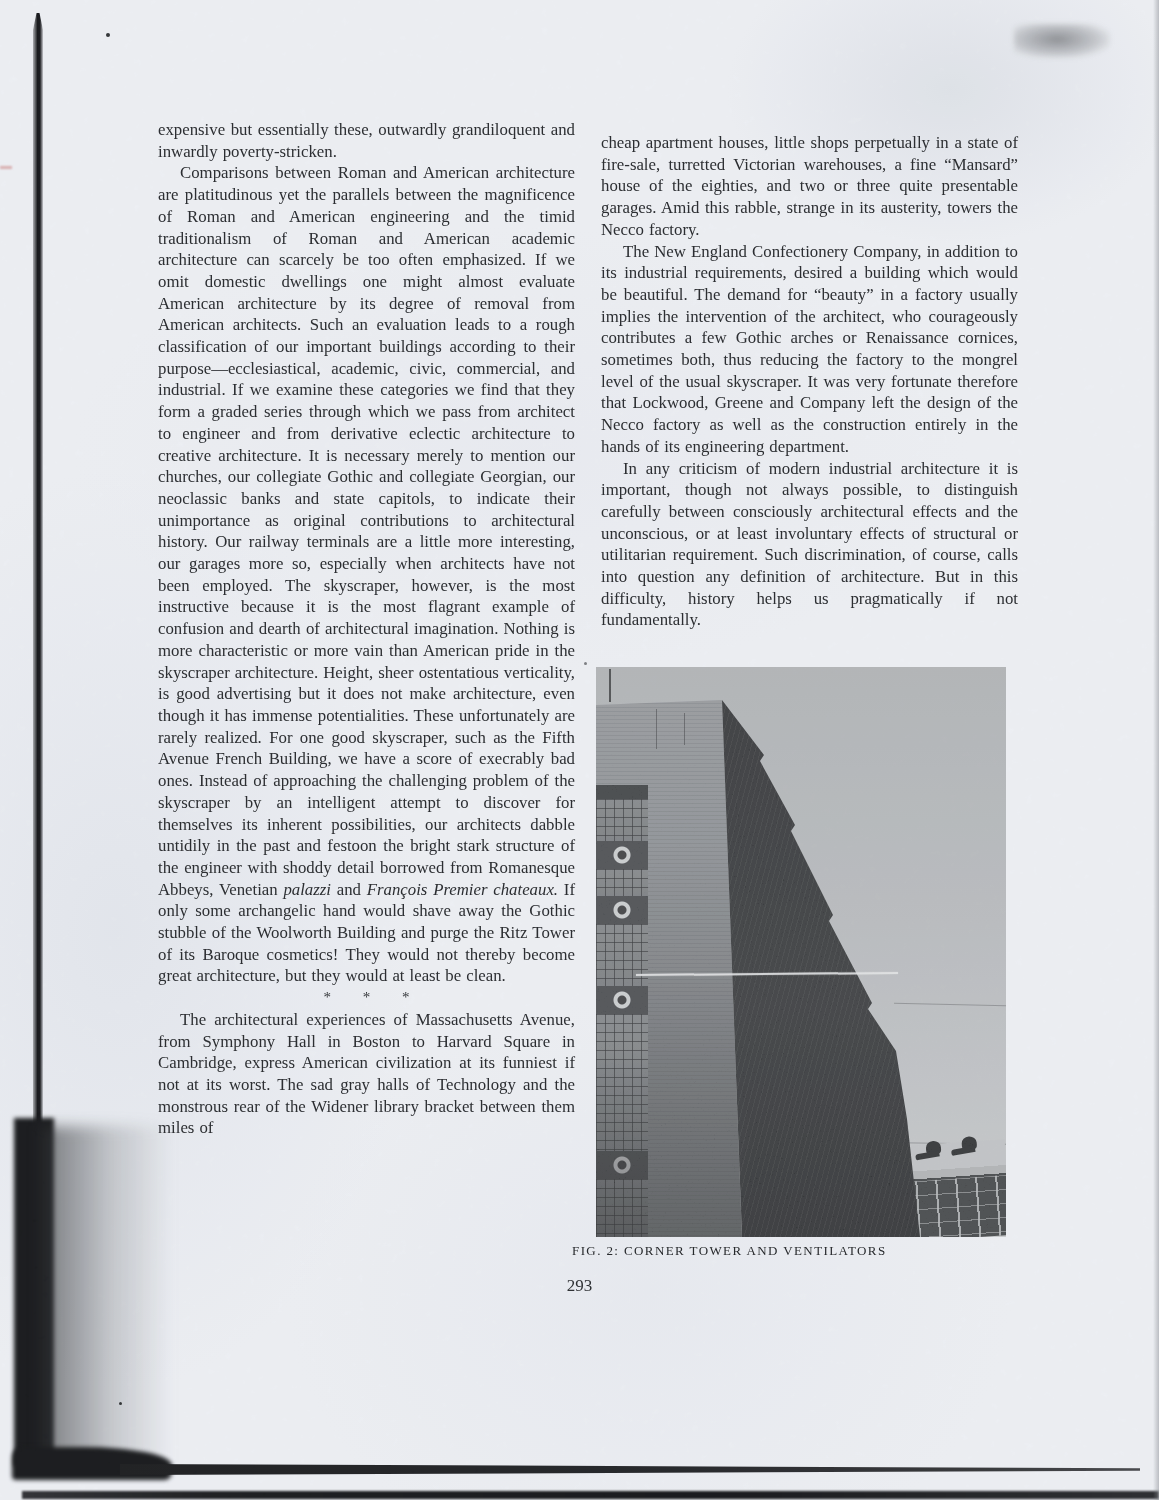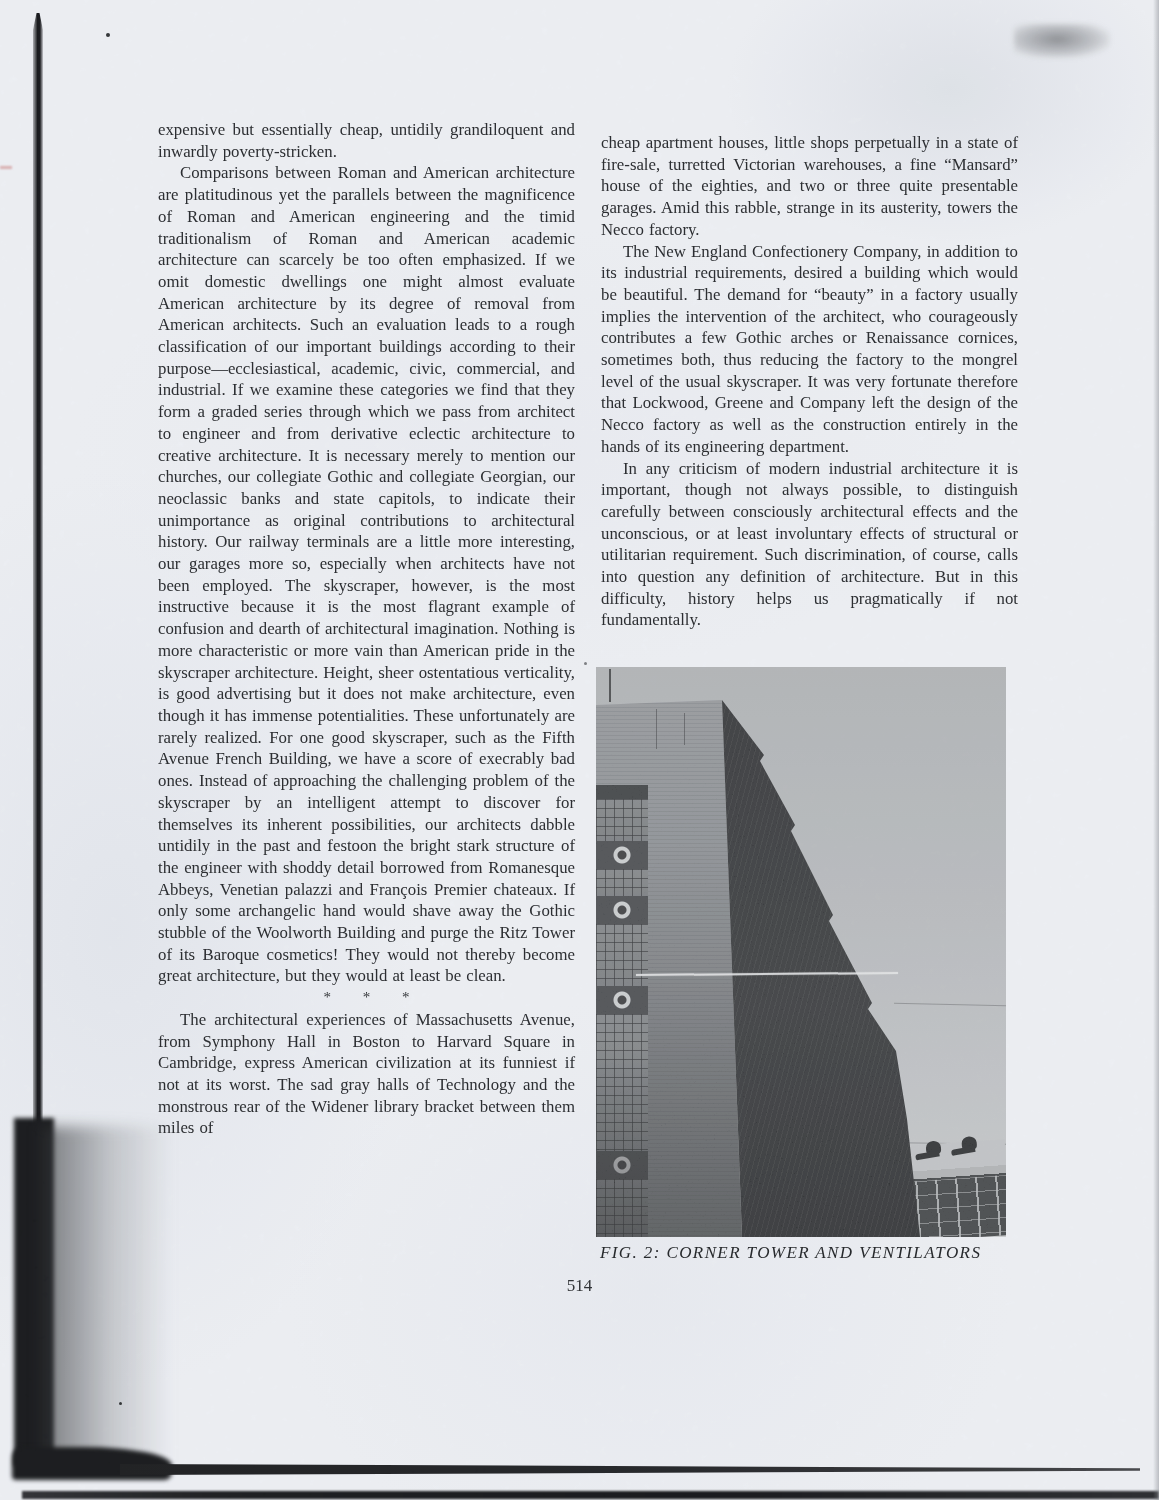--- a/index.html
+++ b/index.html
@@ -14,25 +14,25 @@
     font-family:"Liberation Serif", serif;
     color:#2b2d30;
   }
   
   .col{position:absolute;width:417px;font-size:16.8px;line-height:21.7px;
        text-align:justify;word-spacing:.05em;color:#27292c;}
   .col p{margin:0;}
   .col-left{left:158px;top:119px;}
   .col-right{left:601px;top:132px;}
   .ind{text-indent:22px;}
-  .it{}
+  .it{font-style:italic;}
   .divider{text-align:center;text-indent:0;word-spacing:28px;font-size:15px;
            margin:7px 0 9px 0;letter-spacing:0;color:#303235;}
-  .caption{position:absolute;left:600px;top:1243px;width:414px;
-           font-size:17px;letter-spacing:1.4px;color:#222427;white-space:nowrap;font-style:italic;}
+  .caption{position:absolute;left:572px;top:1243px;width:414px;
+           font-size:13px;letter-spacing:1.4px;color:#222427;white-space:nowrap;}
   .page-number{position:absolute;left:0;top:1276px;width:1159px;text-align:center;
            font-size:17px;color:#2b2d30;}
 
   
   .photo{position:absolute;left:596px;top:667px;width:410px;height:570px;overflow:hidden;
          background:linear-gradient(to bottom,#b2b5b8 0%,#bcbfc2 45%,#cdd0d2 100%);}
   .photo *{position:absolute;}
   .wire{height:1px;background:rgba(96,99,102,.55);z-index:1;}
   .wire-1{left:298px;top:337px;width:112px;transform:rotate(1.2deg);}
   .wire-2{left:304px;top:476px;width:106px;transform:rotate(.8deg);}
@@ -112,21 +112,21 @@
   .pink-tick{left:0;top:166px;width:12px;height:3px;background:#d8a5a5;filter:blur(1px);opacity:.85;}
   .right-edge{left:1153px;top:0;width:6px;height:1500px;
         background:linear-gradient(to right, rgba(0,0,0,0), rgba(138,141,146,.5));}
 </style>
 </head>
 <body>
 
 <div class="page">
 
   <div class="col col-left">
-    <p>expensive but essentially cheap, untidily grandiloquent and inwardly poverty-stricken.</p>
+    <p>expensive but essentially these, outwardly grandiloquent and inwardly poverty-stricken.</p>
     <p class="ind"><span>Comparisons between Roman and American architecture are platitudinous yet the parallels between the magnificence of Roman and American engineering and the timid traditionalism of Roman and American academic architecture can scarcely be too often emphasized.  If we omit domestic dwellings one might almost evaluate American architecture by its degree of removal from American architects.  Such an evaluation leads to a rough classification of our important buildings according to their purpose—ecclesiastical, academic, civic, commercial, and industrial.  If we examine these categories we find that they form a graded series through which we pass from architect to engineer and from derivative eclectic architecture to creative architecture.  It is necessary merely to mention our churches, our collegiate Gothic and collegiate Georgian, our neoclassic banks and state capitols, to indicate their unimportance as original contributions to architectural history.  Our railway terminals are a little more interesting, our garages more so, especially when architects have not been employed.  The skyscraper, however, is the most instructive because it is the most flagrant example of confusion and dearth of architectural imagination.  Nothing is more characteristic or more vain than American pride in the skyscraper architecture.  Height, sheer ostentatious verticality, is good advertising but it does not make architecture, even though it has immense potentialities.  These unfortunately are rarely realized.  For one good skyscraper, such as the Fifth Avenue French Building, we have a score of execrably bad ones.  Instead of approaching the challenging problem of the skyscraper by an intelligent attempt to discover for themselves its inherent possibilities, our architects dabble untidily in the past and festoon the bright stark structure of the engineer with shoddy detail borrowed from Romanesque Abbeys, Venetian </span><span class="it">palazzi</span><span> and </span><span class="it">François Premier chateaux.</span><span>  If only some archangelic hand would shave away the Gothic stubble of the Woolworth Building and purge the Ritz Tower of its Baroque cosmetics!  They would not thereby become great architecture, but they would at least be clean.</span></p>
     <p class="divider">* * *</p>
     <p class="ind">The architectural experiences of Massachusetts Avenue, from Symphony Hall in Boston to Harvard Square in Cambridge, express American civilization at its funniest if not at its worst.  The sad gray halls of Technology and the monstrous rear of the Widener library bracket between them miles of</p>
   </div>
 
   <div class="col col-right">
     <p>cheap apartment houses, little shops perpetually in a state of fire-sale, turretted Victorian warehouses, a fine “Mansard” house of the eighties, and two or three quite presentable garages.  Amid this rabble, strange in its austerity, towers the Necco factory.</p>
     <p class="ind">The New England Confectionery Company, in addition to its industrial requirements, desired a building which would be beautiful.  The demand for “beauty” in a factory usually implies the intervention of the architect, who courageously contributes a few Gothic arches or Renaissance cornices, sometimes both, thus reducing the factory to the mongrel level of the usual skyscraper.  It was very fortunate therefore that Lockwood, Greene and Company left the design of the Necco factory as well as the construction entirely in the hands of its engineering department.</p>
     <p class="ind">In any criticism of modern industrial architecture it is important, though not always possible, to distinguish carefully between consciously architectural effects and the unconscious, or at least involuntary effects of structural or utilitarian requirement.  Such discrimination, of course, calls into question any definition of architecture.  But in this difficulty, history helps us pragmatically if not fundamentally.</p>
   </div>
@@ -160,21 +160,21 @@
     <svg class="photo-grain" width="410" height="570" xmlns="http://www.w3.org/2000/svg">
       <filter id="grainP">
           <feTurbulence type="fractalNoise" baseFrequency="0.55" numOctaves="2" result="n"></feTurbulence>
         <feColorMatrix in="n" type="matrix" values="0 0 0 0 0.5  0 0 0 0 0.5  0 0 0 0 0.5  0.8 0.8 0.8 0 0"></feColorMatrix>
       </filter>
       <rect width="410" height="570" filter="url(#grainP)"></rect>
     </svg>
   </div>
 
   <div class="caption">FIG. 2: CORNER TOWER AND VENTILATORS</div>
-  <div class="page-number">514</div>
+  <div class="page-number">293</div>
 
   <div class="art line-left"></div>
   <div class="art band-left-lower"></div>
   <div class="art smudge-left"></div>
   <div class="art blob-bottom"></div>
   <div class="art taper-line"></div>
   <div class="art bottom-edge"></div>
   <div class="art smudge-top-right"></div>
   <div class="art speck speck-a"></div>
   <div class="art speck speck-b"></div>

